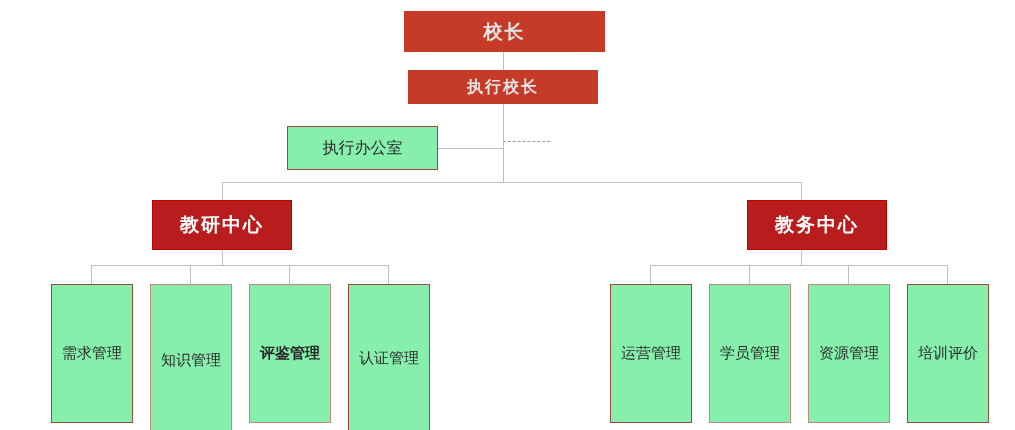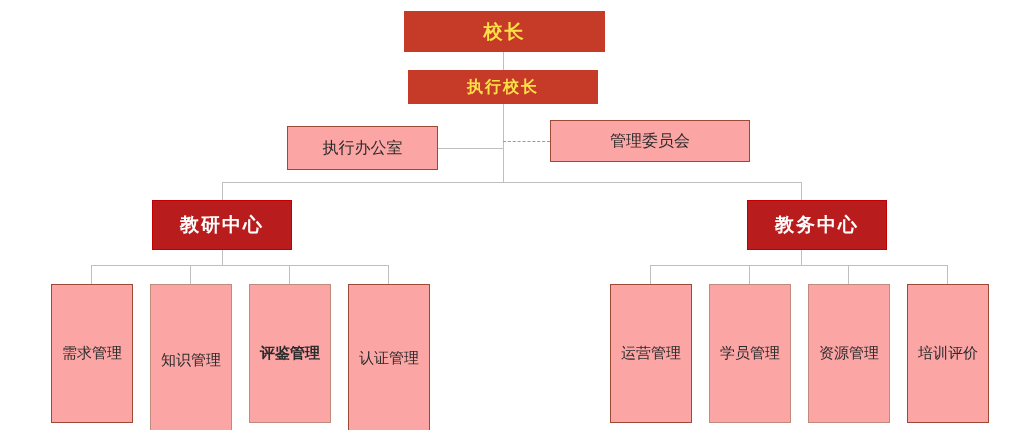--- a/index.html
+++ b/index.html
@@ -26,38 +26,38 @@
     align-items: center;
     justify-content: center;
     text-align: center;
     line-height: 1.15;
     white-space: nowrap;
   }
 
   
   .node.exec {
     background: #c63a28;
-    color: #fde047;
+    color: #e5e5e5;
     border: 1px solid #c63a28;
     font-weight: bold;
     letter-spacing: 2px;
   }
 
   
   .node.center {
     background: #b91c1c;
     color: #ffffff;
     border: 1px solid #c00000;
     font-weight: bold;
     letter-spacing: 2px;
   }
 
   
   .node.outline {
-    background: #fca5a5;
+    background: #86efac;
     color: #2b2b2b;
     border: 1px solid #9b4a38;
   }
   .node.outline.soft {
     border-color: #c08a7c;
   }
 
   
   .line {
     position: absolute;
@@ -113,23 +113,20 @@
   </div>
 
   <div class="node exec" style="left:408px; top:70px; width:190px; height:34px; font-size:16px;">
     <span class="label">执行校长</span>
   </div>
 
   <div class="node outline" style="left:287px; top:126px; width:151px; height:44px; font-size:16px;">
     <span class="label">执行办公室</span>
   </div>
 
-  <div class="node outline" style="left:550px; top:120px; width:200px; height:42px; font-size:16px;">
-    <span class="label">管理委员会</span>
-  </div>
 
   <div class="node center" style="left:152px; top:200px; width:140px; height:50px; font-size:19px;">
     <span class="label">教研中心</span>
   </div>
 
   <div class="node center" style="left:731px; top:200px; width:140px; height:50px; font-size:19px;margin-left:16px;">
     <span class="label">教务中心</span>
   </div>
 
   <div class="node outline" style="left:51px; top:284px; width:82px; height:139px; font-size:15px;">

